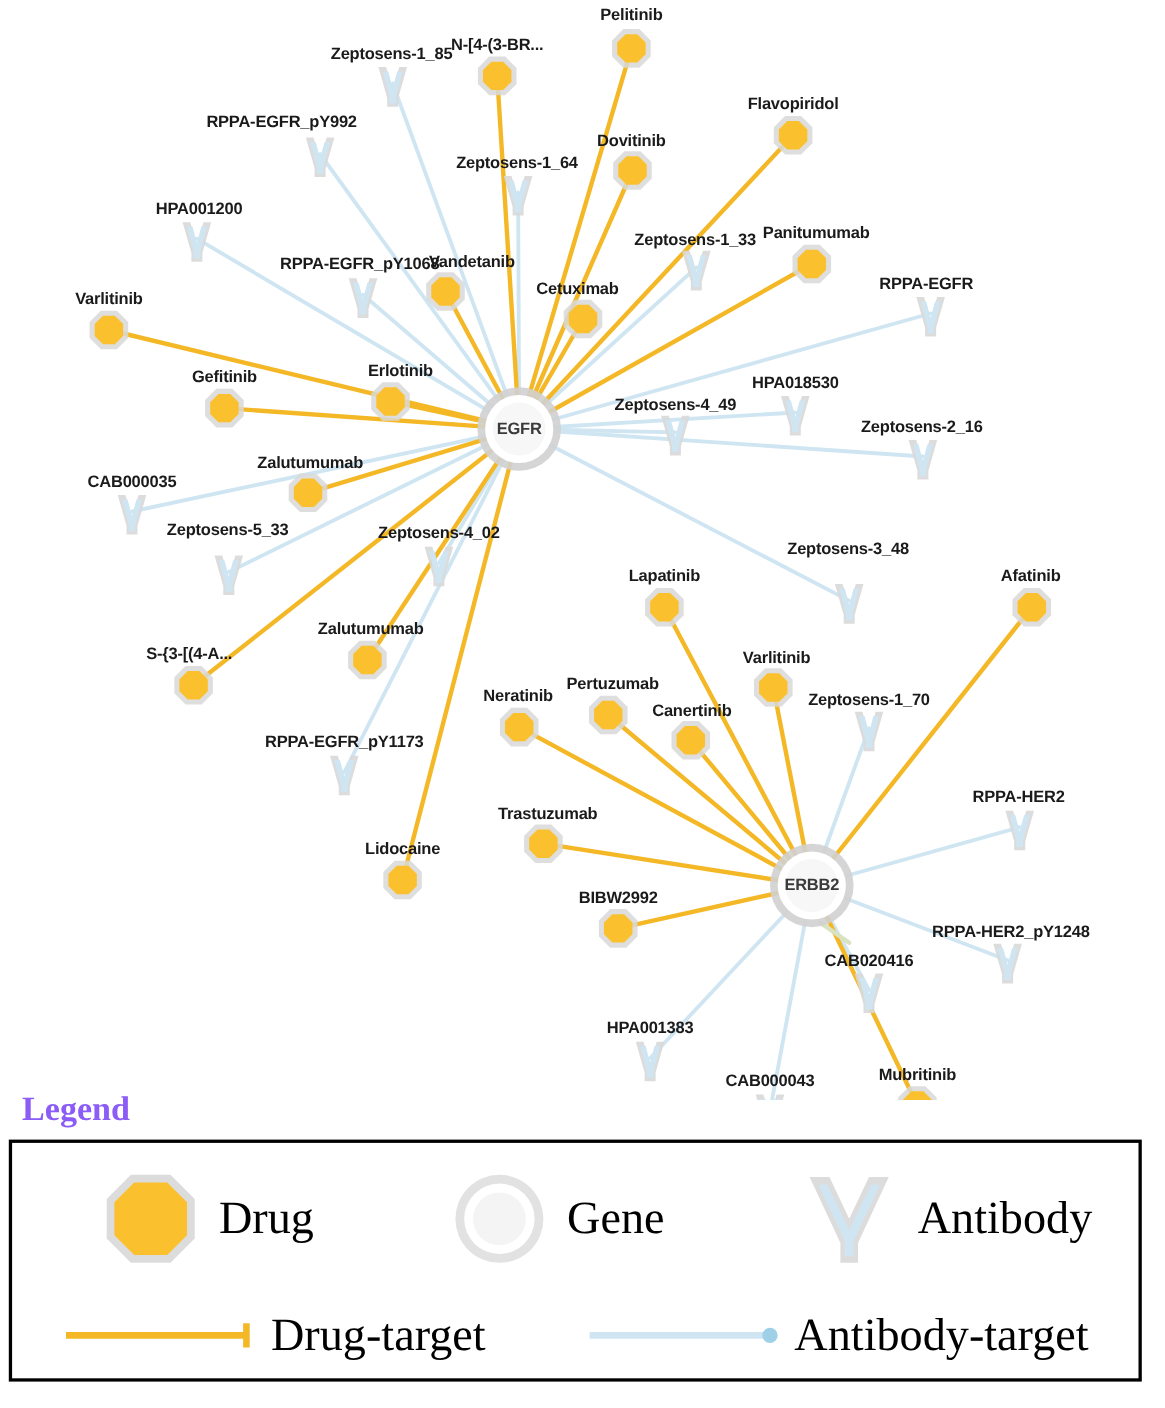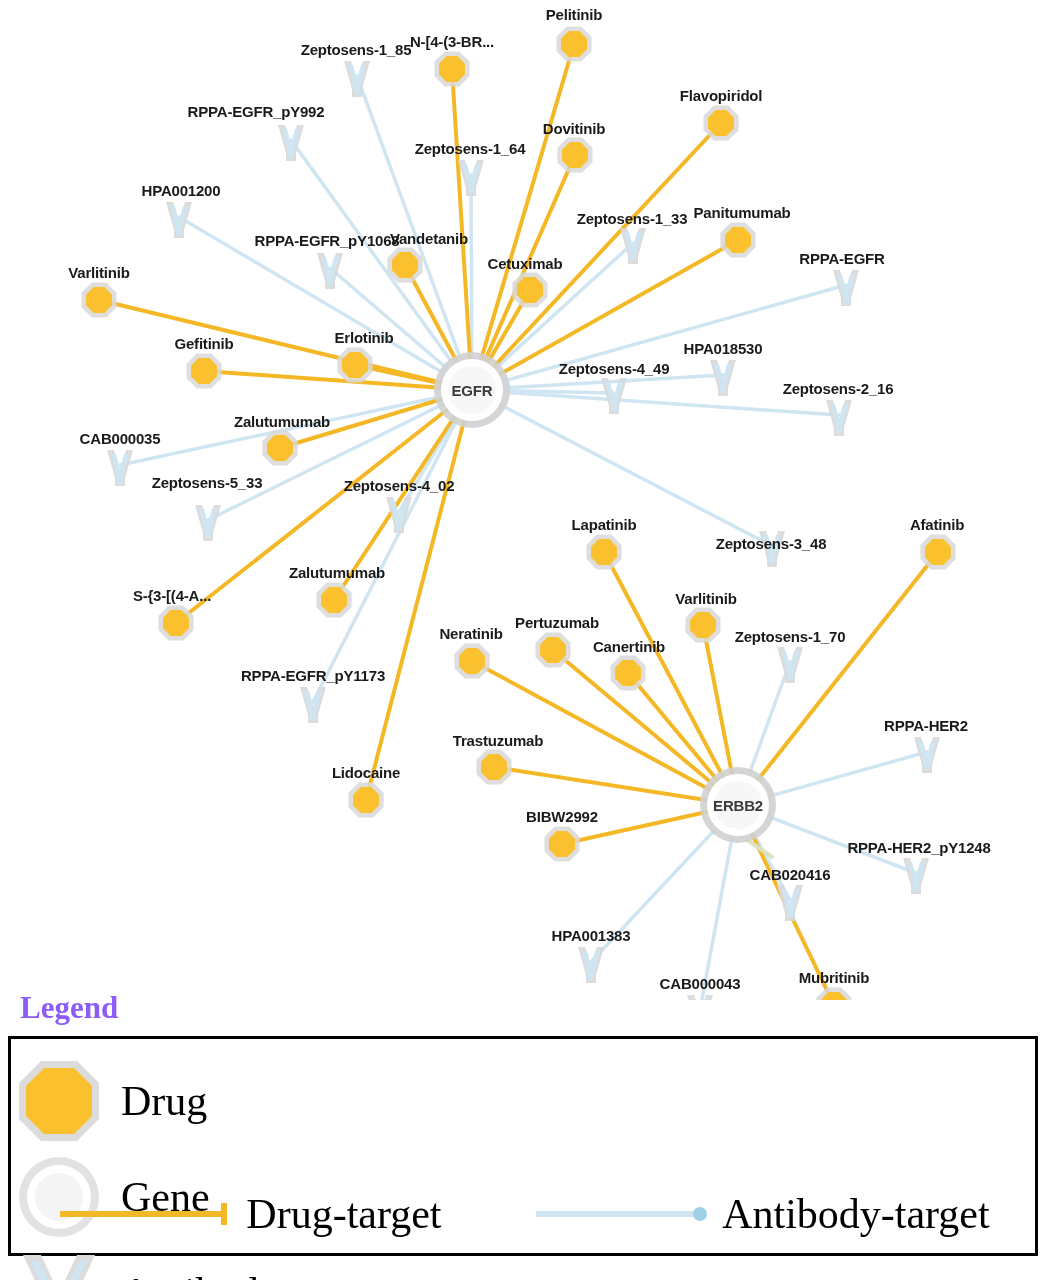--- a/index.html
+++ b/index.html
@@ -52,27 +52,26 @@
     border: 3px solid #000;
     background: #fff;
     width: 1030px;
     height: 220px;
     position: relative;
     box-sizing: border-box;
   }
   .legend-row1 {
     position: absolute;
     top: 14px;
-    left: 0;
+    left: 18px;
     width: 100%;
     height: 110px;
     display: flex;
-    align-items: flex-start;
+    align-items: center;
     justify-content: space-around;
-    flex-direction: column;
   }
   .legend-item {
     display: flex;
     align-items: center;
     gap: 14px;
   }
   .legend-text {
     font-family: "Liberation Serif", serif;
     font-size: 42px;
     color: #000;
@@ -360,21 +359,21 @@
       <div class="node-label" style="left: 181px; top: 190px;">HPA001200</div>
       <div class="node-label" style="left: 632px; top: 218px;">Zeptosens-1_33</div>
       <div class="node-label" style="left: 327px; top: 240px;">RPPA-EGFR_pY1068</div>
       <div class="node-label" style="left: 842px; top: 258px;">RPPA-EGFR</div>
       <div class="node-label" style="left: 723px; top: 348px;">HPA018530</div>
       <div class="node-label" style="left: 614px; top: 368px;">Zeptosens-4_49</div>
       <div class="node-label" style="left: 838px; top: 388px;">Zeptosens-2_16</div>
       <div class="node-label" style="left: 120px; top: 438px;">CAB000035</div>
       <div class="node-label" style="left: 399px; top: 485px;">Zeptosens-4_02</div>
       <div class="node-label" style="left: 207px; top: 482px;">Zeptosens-5_33</div>
-      <div class="node-label" style="left: 771px; top: 543px;">Zeptosens-3_48</div>
+      <div class="node-label" style="left: 771px; top: 499px;">Zeptosens-3_48</div>
       <div class="node-label" style="left: 790px; top: 636px;">Zeptosens-1_70</div>
       <div class="node-label" style="left: 313px; top: 675px;">RPPA-EGFR_pY1173</div>
       <div class="node-label" style="left: 926px; top: 725px;">RPPA-HER2</div>
       <div class="node-label" style="left: 919px; top: 847px;">RPPA-HER2_pY1248</div>
       <div class="node-label" style="left: 790px; top: 874px;">CAB020416</div>
       <div class="node-label" style="left: 591px; top: 935px;">HPA001383</div>
       <div class="node-label" style="left: 700px; top: 983px;">CAB000043</div>
       <div class="node-label gene-label" style="left: 472px; top: 390px;">EGFR</div>
       <div class="node-label gene-label" style="left: 738px; top: 805px;">ERBB2</div>
     </div>

